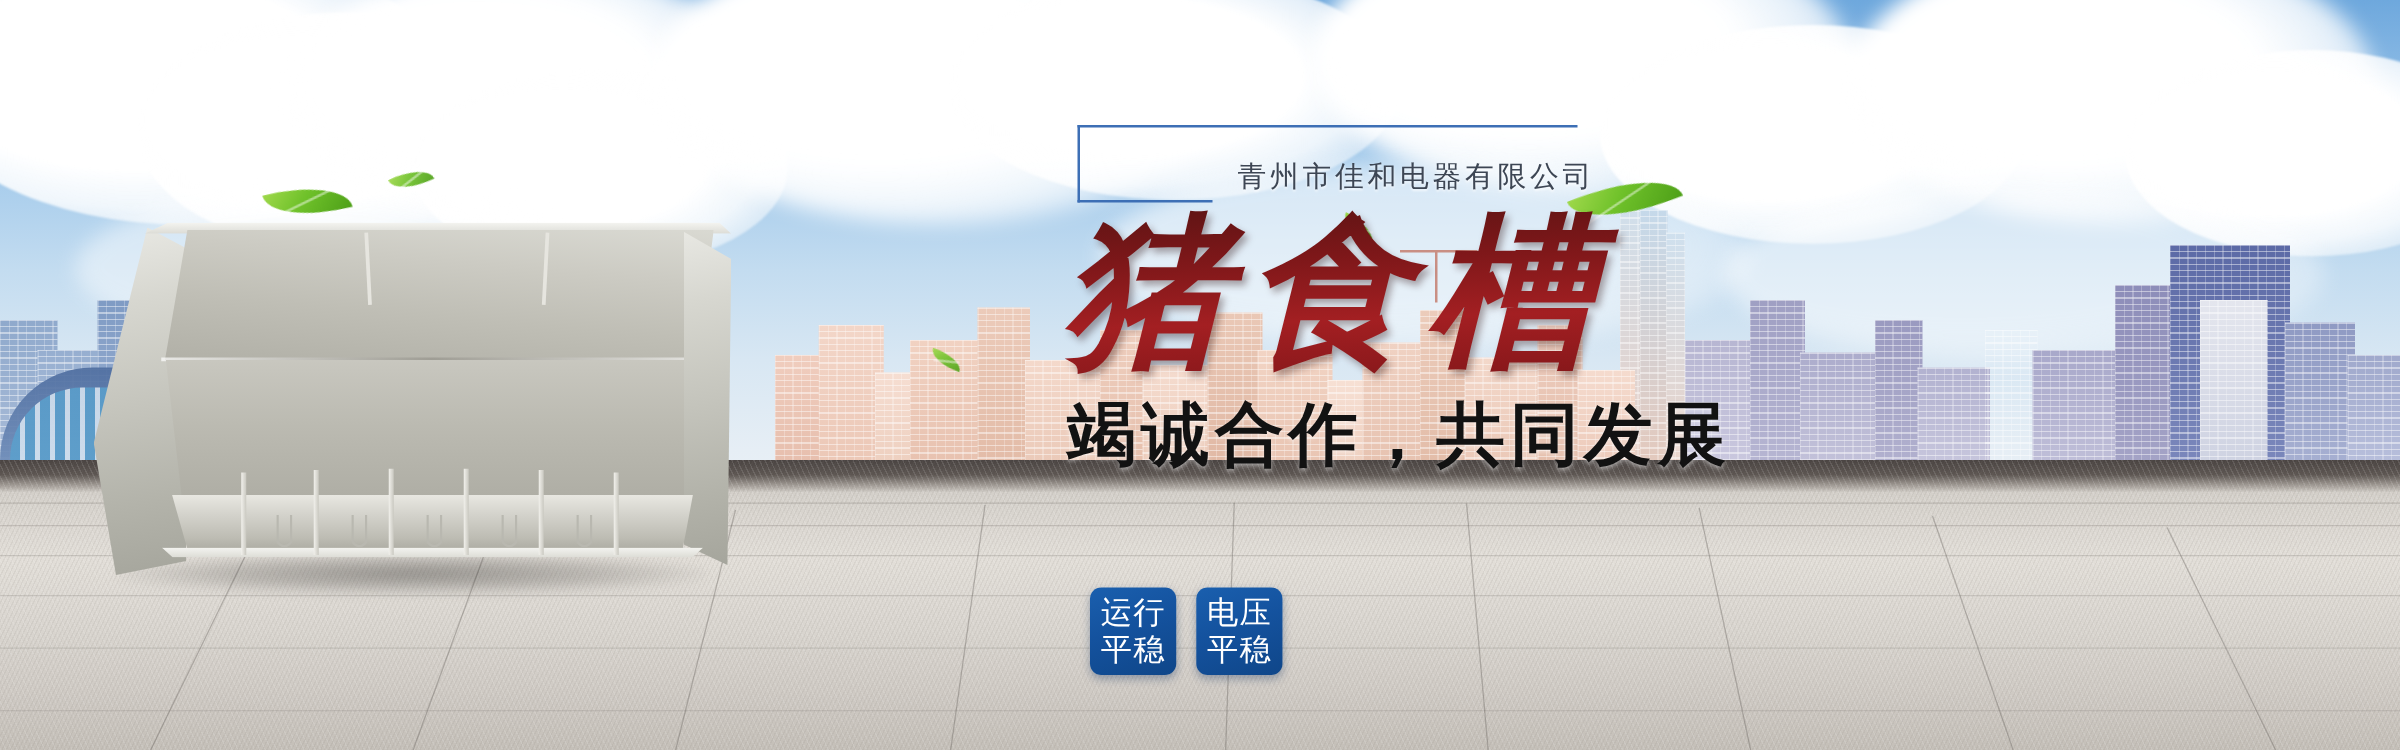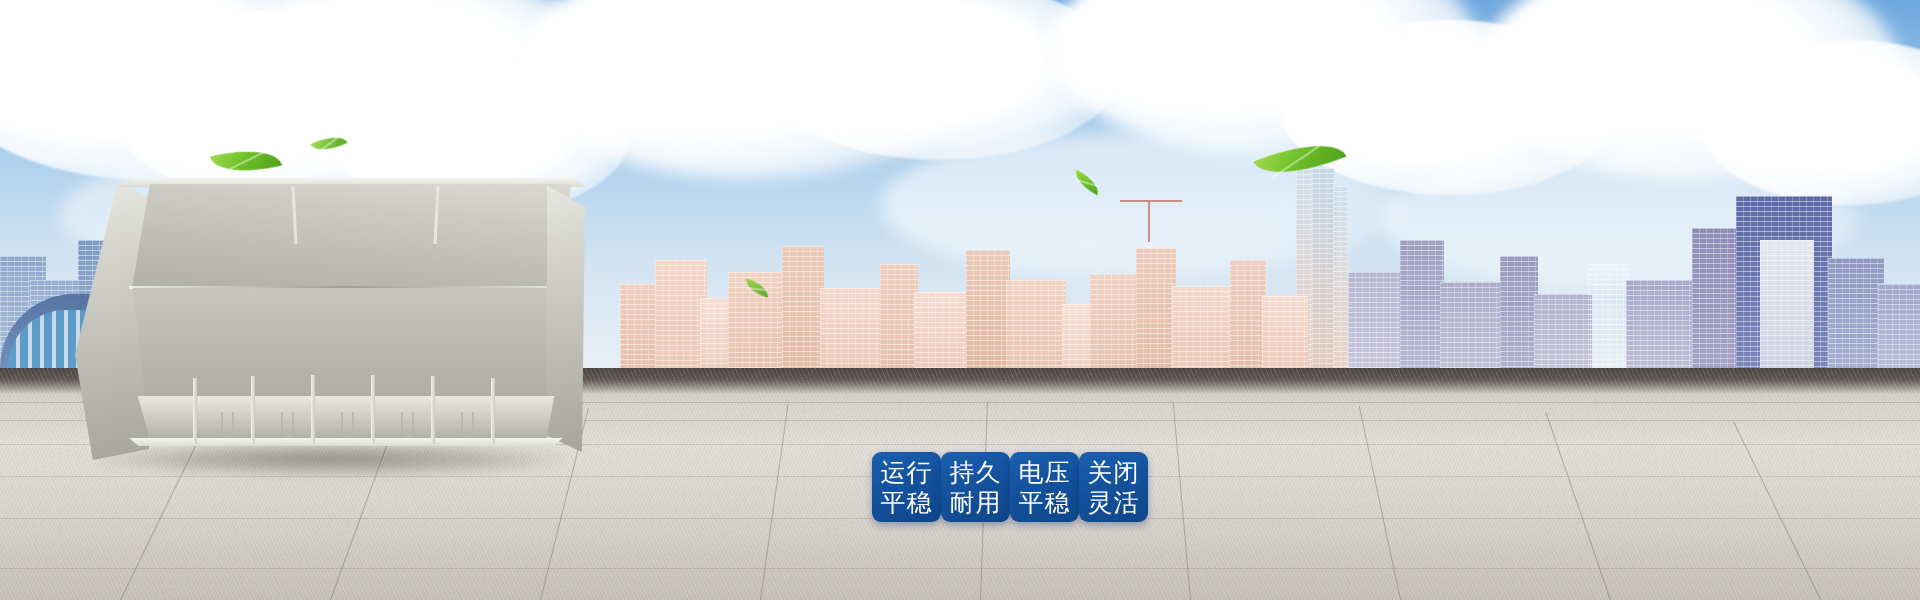--- a/index.html
+++ b/index.html
@@ -100,21 +100,21 @@
     filter:drop-shadow(3px 4px 3px rgba(40,10,10,.35));
     white-space:nowrap;
   }
 
   .subline {
     margin-top:6px; margin-left:14px; white-space:nowrap;
     font-size:55px; font-weight:700; letter-spacing:4px; color:#121212;
     text-shadow:0 2px 4px rgba(255,255,255,.55);
   }
 
-  .badges { position:absolute; left:872px; top:452px; display:flex; gap:0;text-align:center; }
+  .badges { position:absolute; left:872px; top:470px; display:flex; gap:16px;text-align:center; }
   .badge {
     width:69px; height:70px; border-radius:9px;
     background:linear-gradient(160deg,#1a5fae 0%,#14529e 45%,#0f4689 100%);
     box-shadow:0 3px 7px rgba(12,45,95,.34);
     display:flex; flex-direction:column; align-items:center; justify-content:center;
     gap:1px; color:#fff;
   }
   .badge span { font-size:25px; line-height:1.14; letter-spacing:1px; font-weight:400; }
 </style>
 </head>
@@ -272,33 +272,38 @@
   <div class="leaf" style="left:1072px;top:176px; width:30px; height:13px; transform:rotate(28deg);">
       <div class="vein"></div>
     </div>
   <div class="leaf" style="left:1256px;top:144px; width:88px; height:30px; transform:rotate(-22deg);">
       <div class="vein"></div>
     </div>
   <div class="leaf" style="left:744px; top:282px; width:26px; height:12px; transform:rotate(18deg); opacity:.9;">
       <div class="vein"></div>
     </div>
 
+  <div class="copy">
+
+    <div class="corp-frame">
+      <div class="edge e-top"></div>
+      <div class="edge e-left"></div>
+      <div class="edge e-bot"></div>
+      <div class="corp-name">青州市佳和电器有限公司</div>
+    </div>
+
+    <div class="headline">猪食槽</div>
+
+    <div class="subline">竭诚合作，共同发展</div>
+  </div>
 
   <div class="badges">
     <div class="badge">
       <span>运行</span>
       <span>平稳</span>
     </div>
     <div class="badge">
-      <span>持久</span>
-      <span>耐用</span>
-    </div>
-    <div class="badge">
       <span>电压</span>
       <span>平稳</span>
     </div>
-    <div class="badge">
-      <span>关闭</span>
-      <span>灵活</span>
-    </div>
   </div>
 
 </div>
 
 </body></html>

